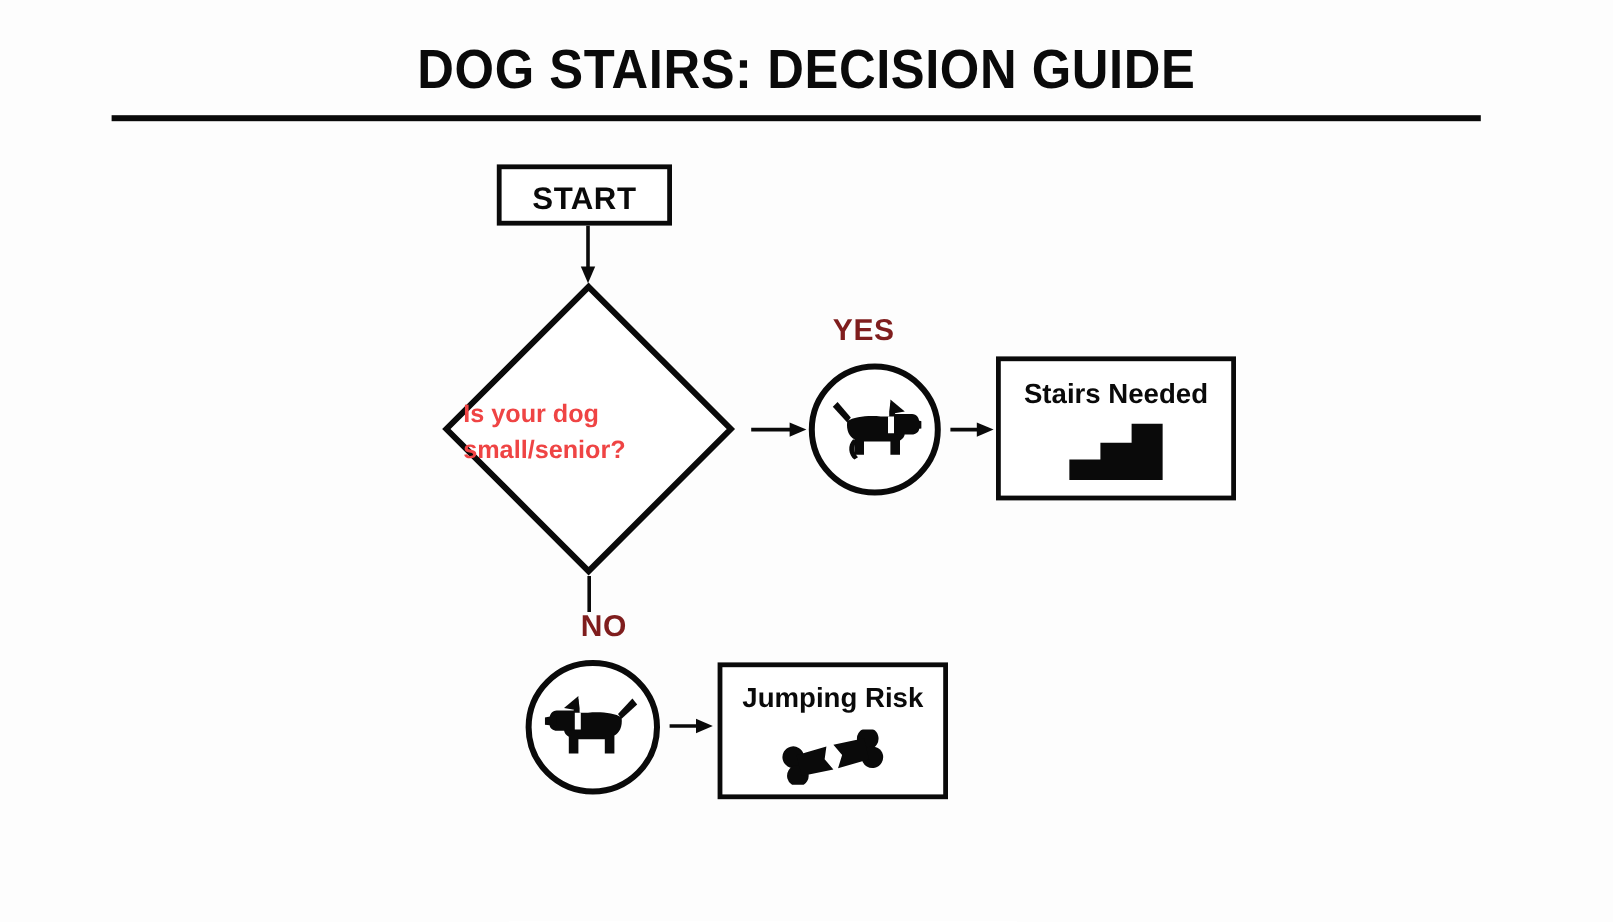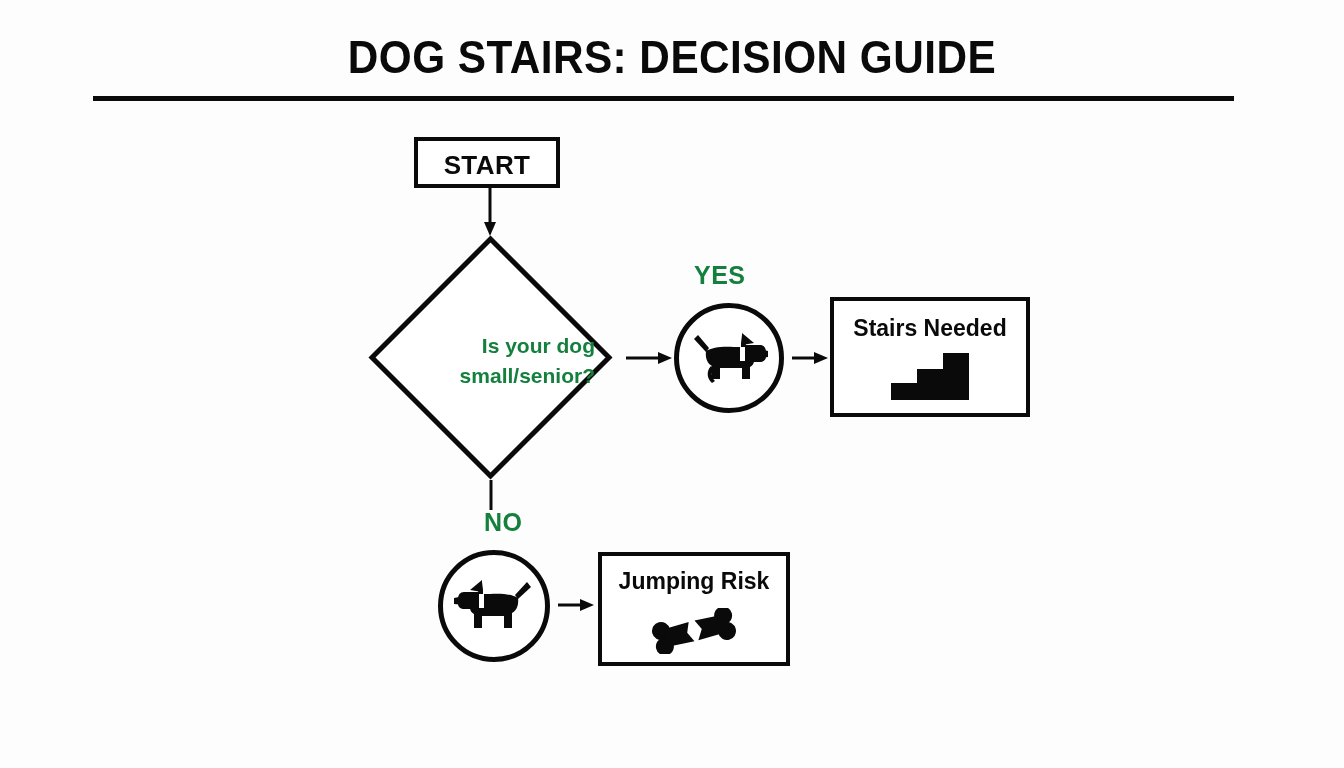--- a/index.html
+++ b/index.html
@@ -93,25 +93,25 @@
     left: 0;
     top: 0;
     width: 100%;
     height: 100%;
   }
   #decision-diamond .diamond-text {
     position: absolute;
     left: 18px;
     top: 96px;
     width: 209px;
-    text-align: right;
+    text-align: left;
     font-size: 21px;
     font-weight: 600;
     line-height: 30px;
-    color: #15803d;
+    color: #ef4444;
   }
 
   
   .dog-circle {
     position: absolute;
     box-sizing: border-box;
     border: 5px solid #0a0a0a;
     border-radius: 50%;
     background: #ffffff;
   }
@@ -132,21 +132,21 @@
     left: 50%;
     top: 50%;
     transform: translate(-50%, -50%);
   }
 
   
   .branch-label {
     position: absolute;
     font-size: 25px;
     font-weight: 700;
-    color: #15803d;
+    color: #7f1d1d;
     letter-spacing: 0.5px;
     white-space: nowrap;
   }
   #yes-label { left: 694px; top: 261px; }
   #no-label  { left: 484px; top: 508px; }
 
   
   #stairs-box {
     left: 830px;
     top: 297px;

